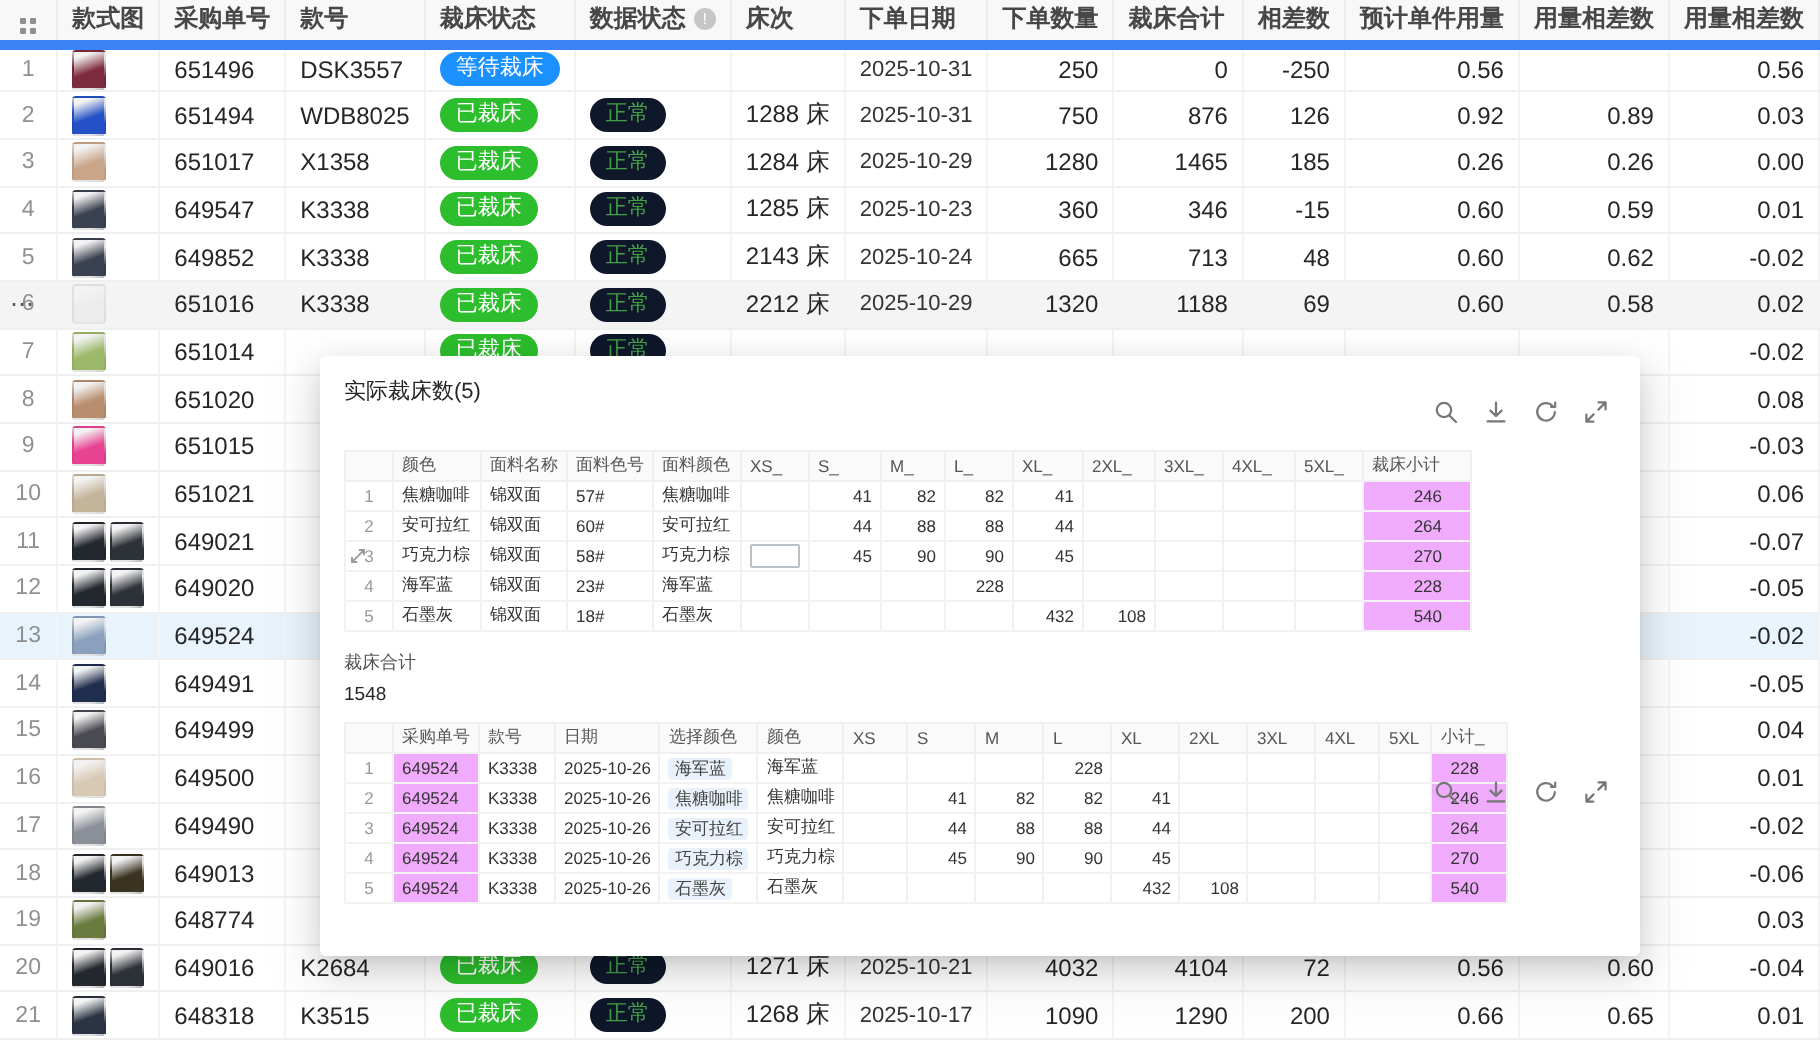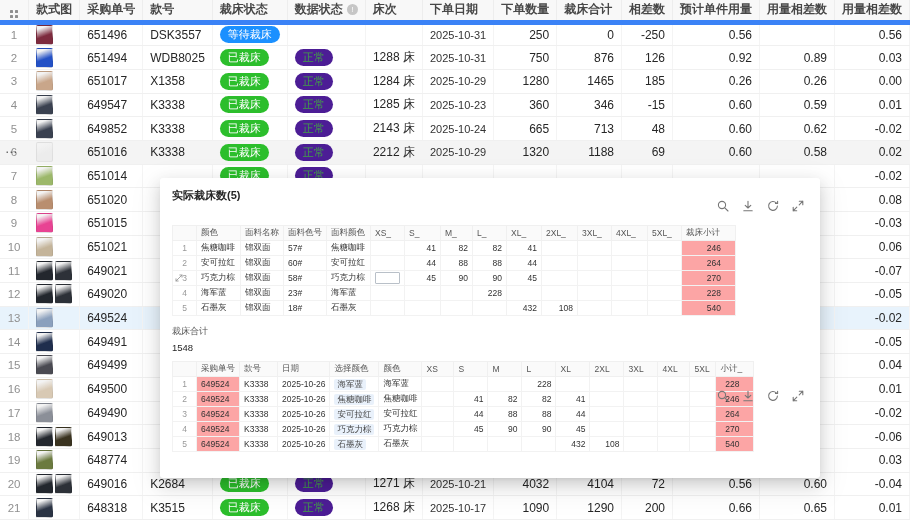--- a/index.html
+++ b/index.html
@@ -17,38 +17,38 @@
   .main td.date{font-size:11px;color:#333}
   tr.hover td{background:#f4f4f4}
   tr.selected td{background:#e8f3fc}
   td.rownum{color:#909090;text-align:center;position:relative;font-size:11.5px}
   .more-dots{position:absolute;left:5px;top:50%;transform:translateY(-50%);color:#595959;font-size:12px;letter-spacing:1px;cursor:pointer}
   .thumb-wrap{display:flex;gap:2px;align-items:center}
   .thumb{width:17px;height:20px;border-radius:2px;border:1px solid rgba(0,0,0,.06)}
   .badge{display:inline-block;height:17px;line-height:17px;padding:0 8px;border-radius:9px;font-size:11px;white-space:nowrap}
   .badge.wait{background:#1b90ff;color:#fff}
   .badge.done{background:#2cbe2c;color:#fff}
-  .badge.soft{background:#4c1d95;color:#43a047}
+  .badge.soft{background:#0f172a;color:#43a047}
   .info-icon{display:inline-block;width:11px;height:11px;border-radius:50%;background:#c6c6c6;color:#fff;
     font-size:8px;line-height:11px;text-align:center;margin-left:4px;vertical-align:1px;font-weight:400}
   .grip-icon{position:absolute;left:9px;top:6px;cursor:pointer}
 
   
   .popup{position:absolute;left:160px;top:178px;width:660px;height:300px;background:#fff;border-radius:3px;
     box-shadow:0 3px 6px -4px rgba(0,0,0,.12),0 6px 16px rgba(0,0,0,.16),0 9px 28px 8px rgba(0,0,0,.05);
     padding:10px 12px;z-index:10;overflow:hidden}
-  .popup-title{font-size:11px;font-weight:700;color:#262626}
+  .popup-title{font-size:11px;font-weight:400;color:#262626}
   .toolbar{position:absolute;right:16px;display:flex;gap:13px;align-items:center}
   .toolbar .tb-icon{cursor:pointer;display:inline-flex}
   .ptable{border-collapse:collapse;table-layout:fixed;font-size:8.5px;color:#333;margin-top:6px}
   .ptable th{background:#fafafa;border:1px solid #f0f0f0;height:15px;padding:0 4px;font-weight:500;color:#555;
     text-align:left;white-space:nowrap;overflow:hidden}
   .ptable td{border:1px solid #f2f2f2;height:15px;padding:0 4px;white-space:nowrap;overflow:hidden;background:#fff}
   .ptable td.r{text-align:right}
-  .ptable td.gray, .ptable td.subtotal{background:#fca5a5}
+  .ptable td.gray, .ptable td.subtotal{background:#f0abfc}
   .ptable td.subtotal{text-align:right;padding-right:14px}
   .ptable td.pnum{color:#999;text-align:center;position:relative}
   .chip{display:inline-block;background:#e9f1fb;border-radius:2px;padding:0 3px;color:#444;line-height:11px;cursor:pointer}
   .xs-input{border:1px solid #b9c0c8;height:12px;width:100%;border-radius:1px;background:#fff;cursor:text}
   .expand-handle{position:absolute;left:2px;top:3px;cursor:pointer;display:inline-flex}
   .sect-label{font-size:9px;color:#555;margin-top:9px}
   .sect-value{font-size:9.5px;color:#262626;margin-top:4px}
   .sect-title2{font-size:10.5px;font-weight:700;color:#262626;margin-top:14px}
 </style>
 </head>

